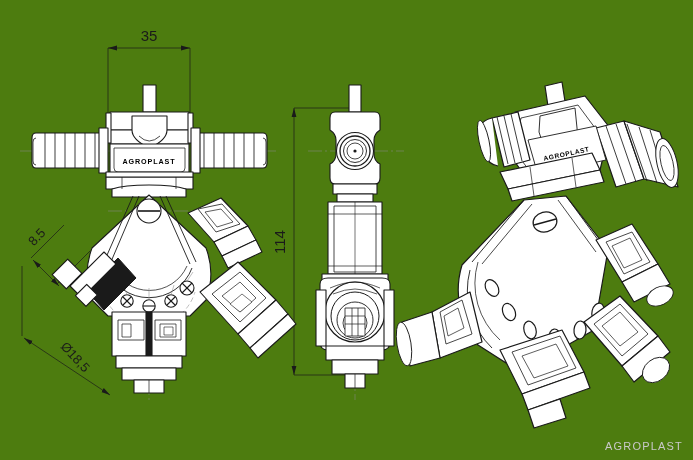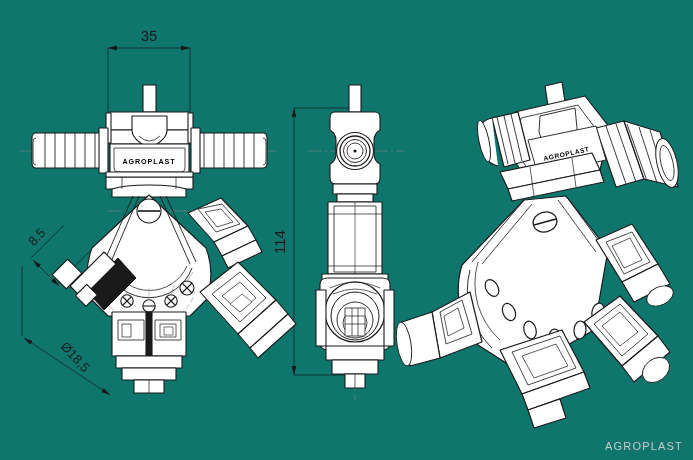--- a/index.html
+++ b/index.html
@@ -1,21 +1,21 @@
 <!DOCTYPE html>
 <html><head>
 <meta charset="utf-8">
 <style>
   html,body{margin:0;padding:0;background:#ffffff;}
   body{
     width:693px;height:460px;overflow:hidden;position:relative;
     font-family:"Liberation Sans", sans-serif;
     color:#1a1a1a;
   }
-  #sheet{position:absolute;inset:0;width:693px;height:460px;background:#0f766e;}
+  #sheet{position:absolute;inset:0;width:693px;height:460px;background:#4d7c0f;}
   svg.draw{position:absolute;left:0;top:0;width:693px;height:460px;}
   .watermark{
     position:absolute;right:10px;bottom:8px;
     font-size:11px;letter-spacing:1.2px;color:#c9c9c9;
     font-family:"Liberation Sans", sans-serif;
     user-select:none;
   }
   text{font-family:"Liberation Sans", sans-serif;fill:#1a1a1a;}
   .dimtxt{font-size:15px;}
   .dimtxt-sm{font-size:13px;}

